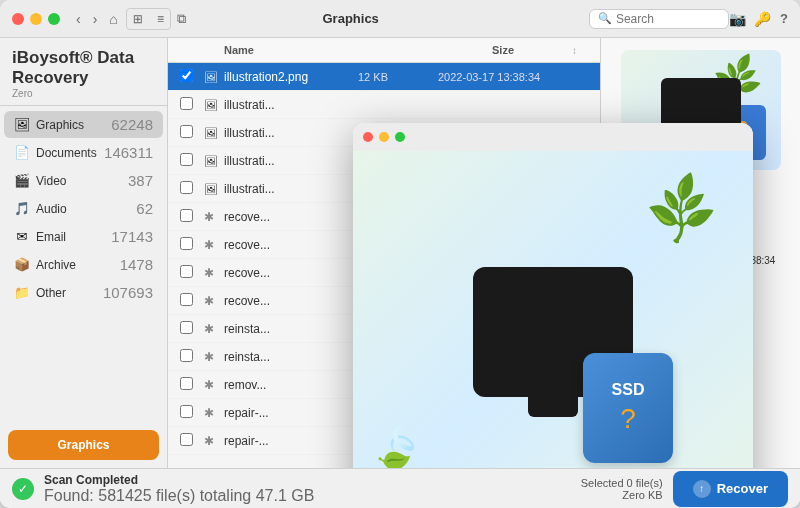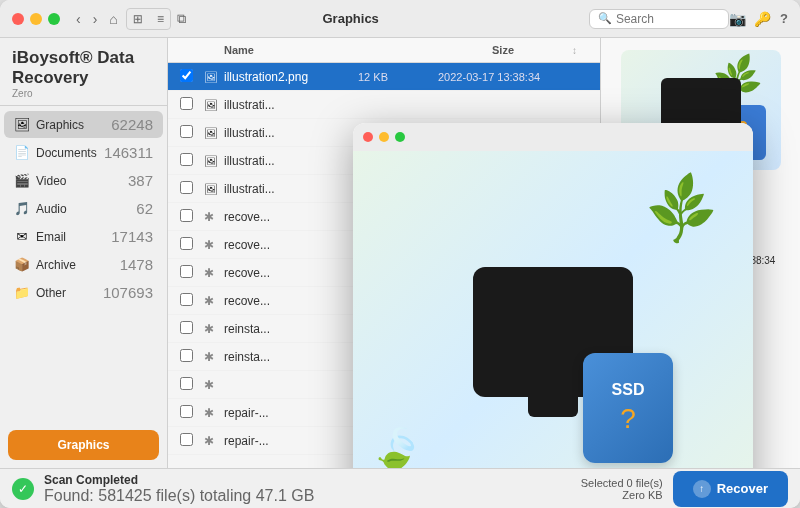--- a/index.html
+++ b/index.html
@@ -674,20 +674,21 @@
             <div class="file-row">
               <div class="col-checkbox file-check"><input type="checkbox" style=""></div>
               <div class="col-icon file-icon" style="color:#888;">✱</div>
               <div class="col-name file-name">reinsta...</div>
               <div class="col-size file-size"></div>
               <div class="col-date file-date"></div>
             </div>
             <div class="file-row">
               <div class="col-checkbox file-check"><input type="checkbox" style=""></div>
               <div class="col-icon file-icon" style="color:#888;">✱</div>
+              <div class="col-name file-name">remov...</div>
               <div class="col-size file-size"></div>
               <div class="col-date file-date"></div>
             </div>
             <div class="file-row">
               <div class="col-checkbox file-check"><input type="checkbox" style=""></div>
               <div class="col-icon file-icon" style="color:#888;">✱</div>
               <div class="col-name file-name">repair-...</div>
               <div class="col-size file-size"></div>
               <div class="col-date file-date"></div>
             </div>

